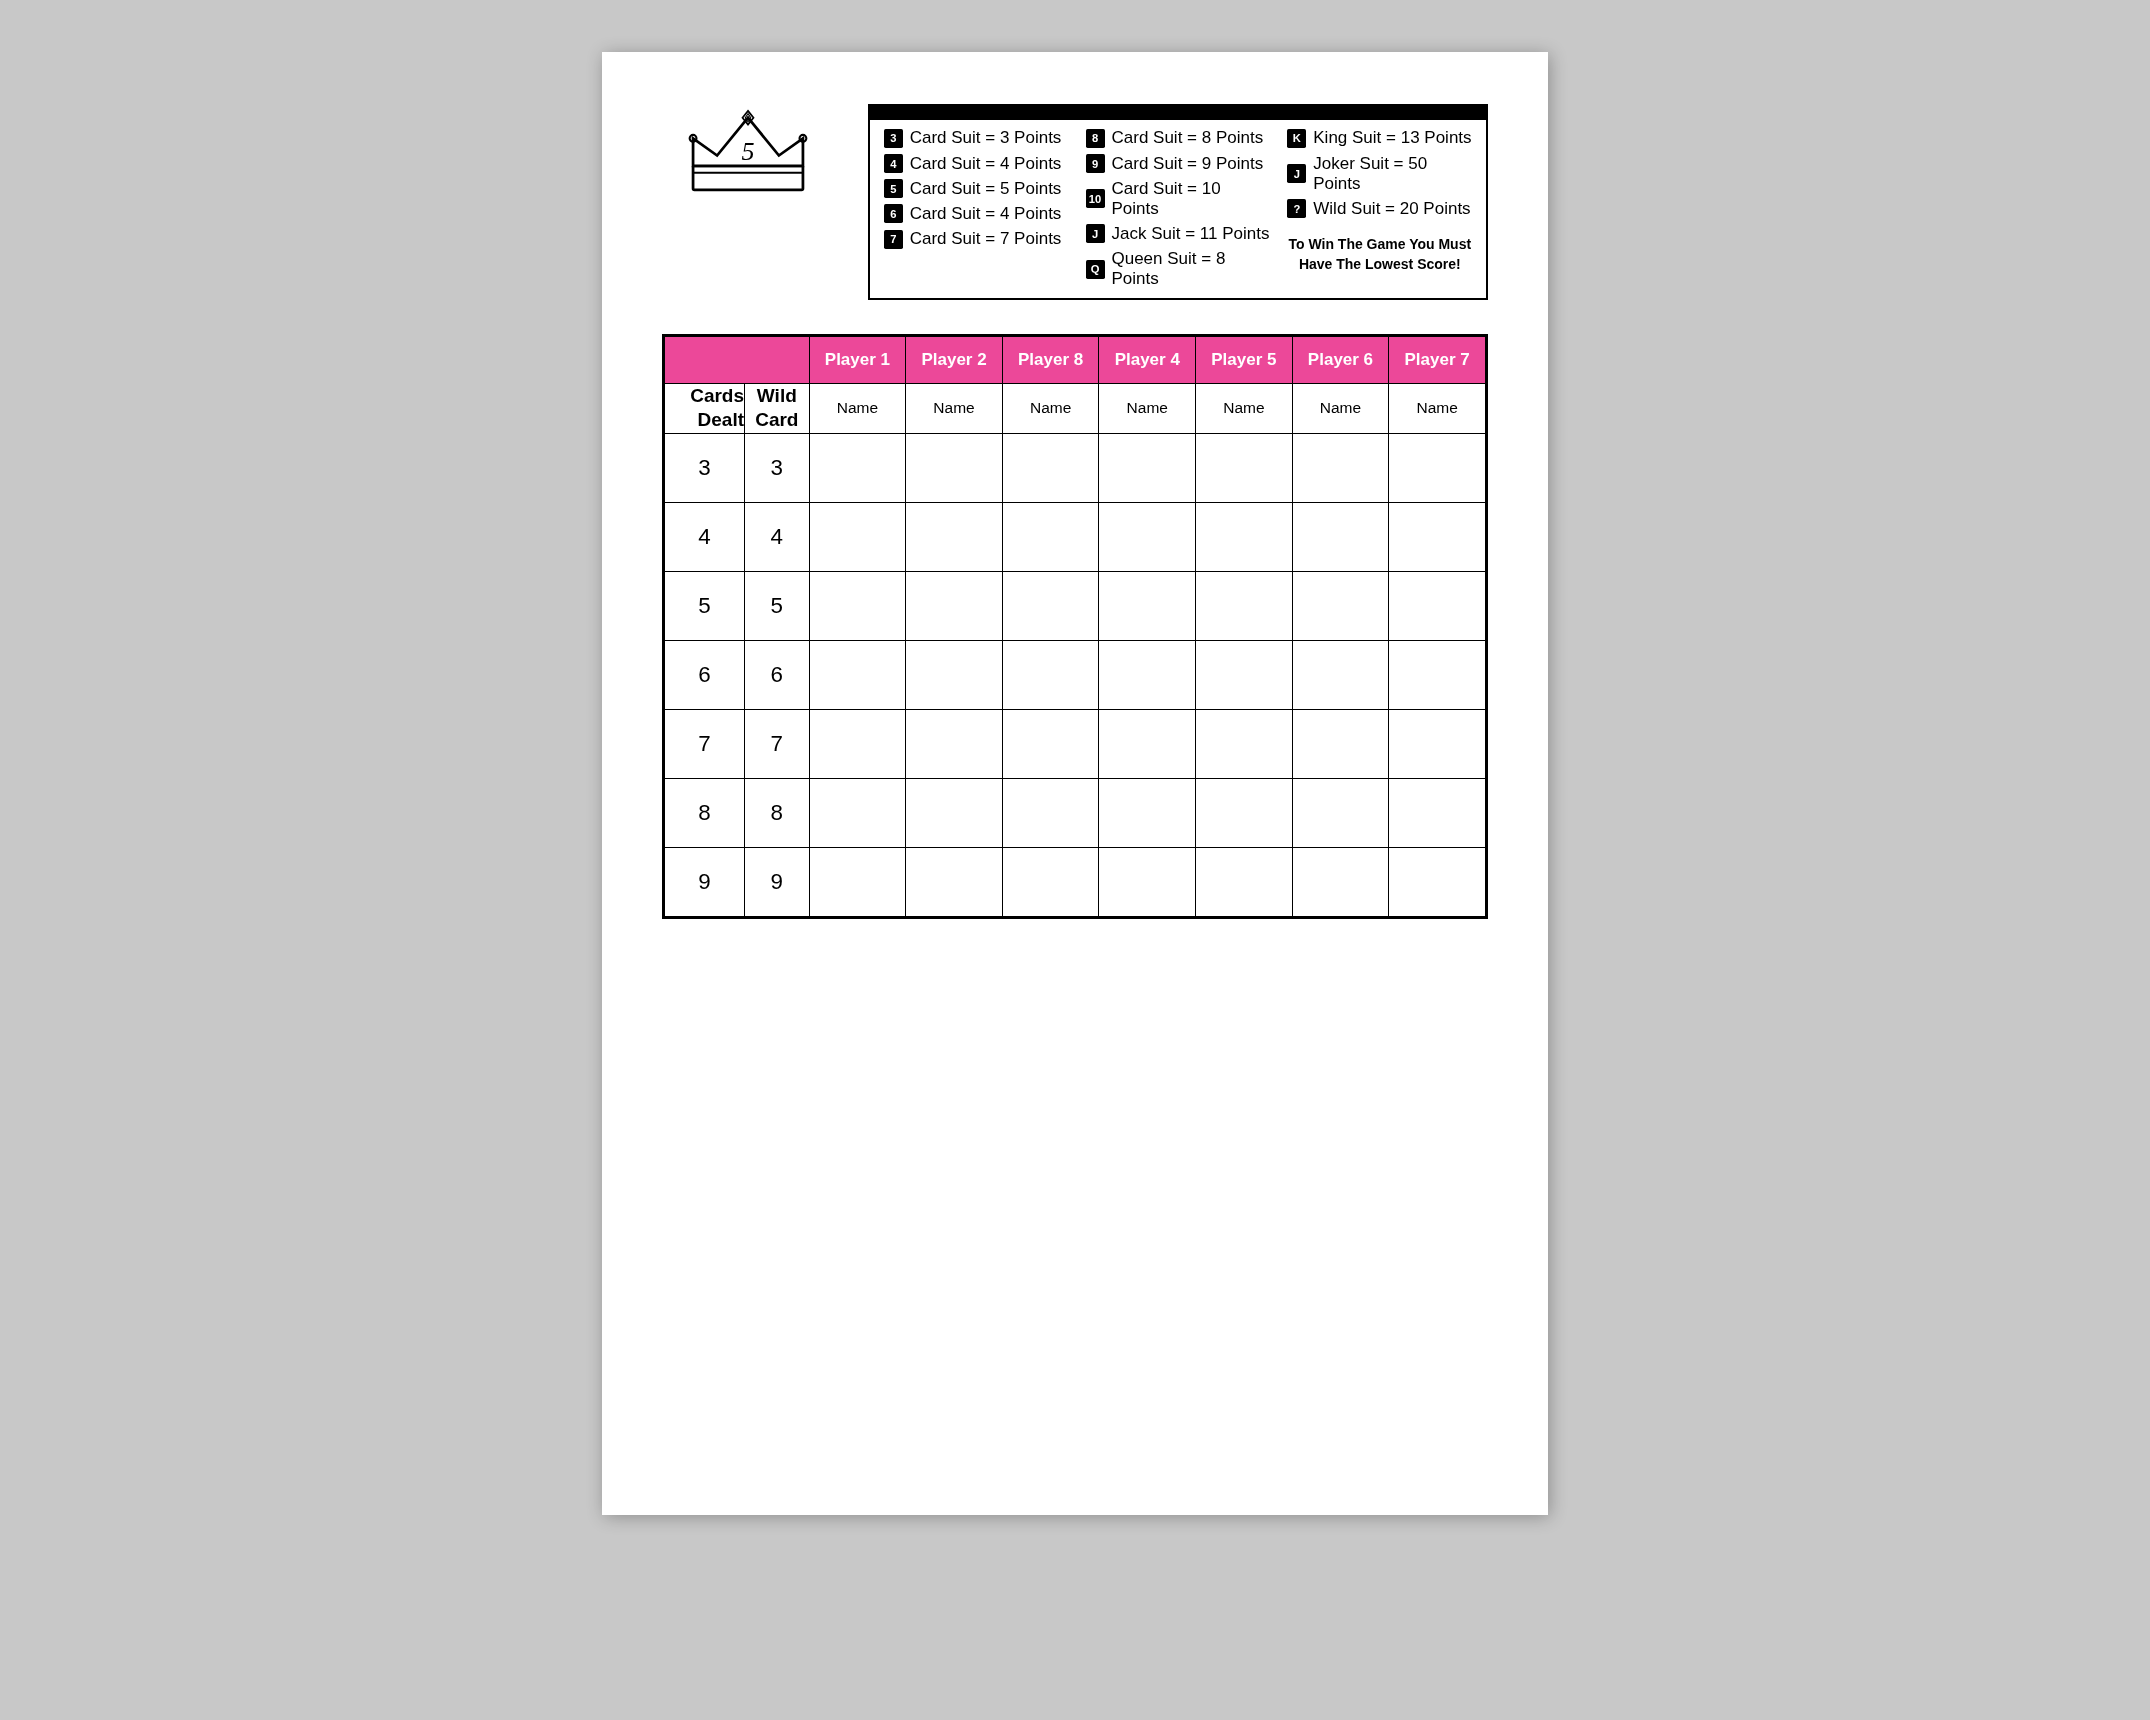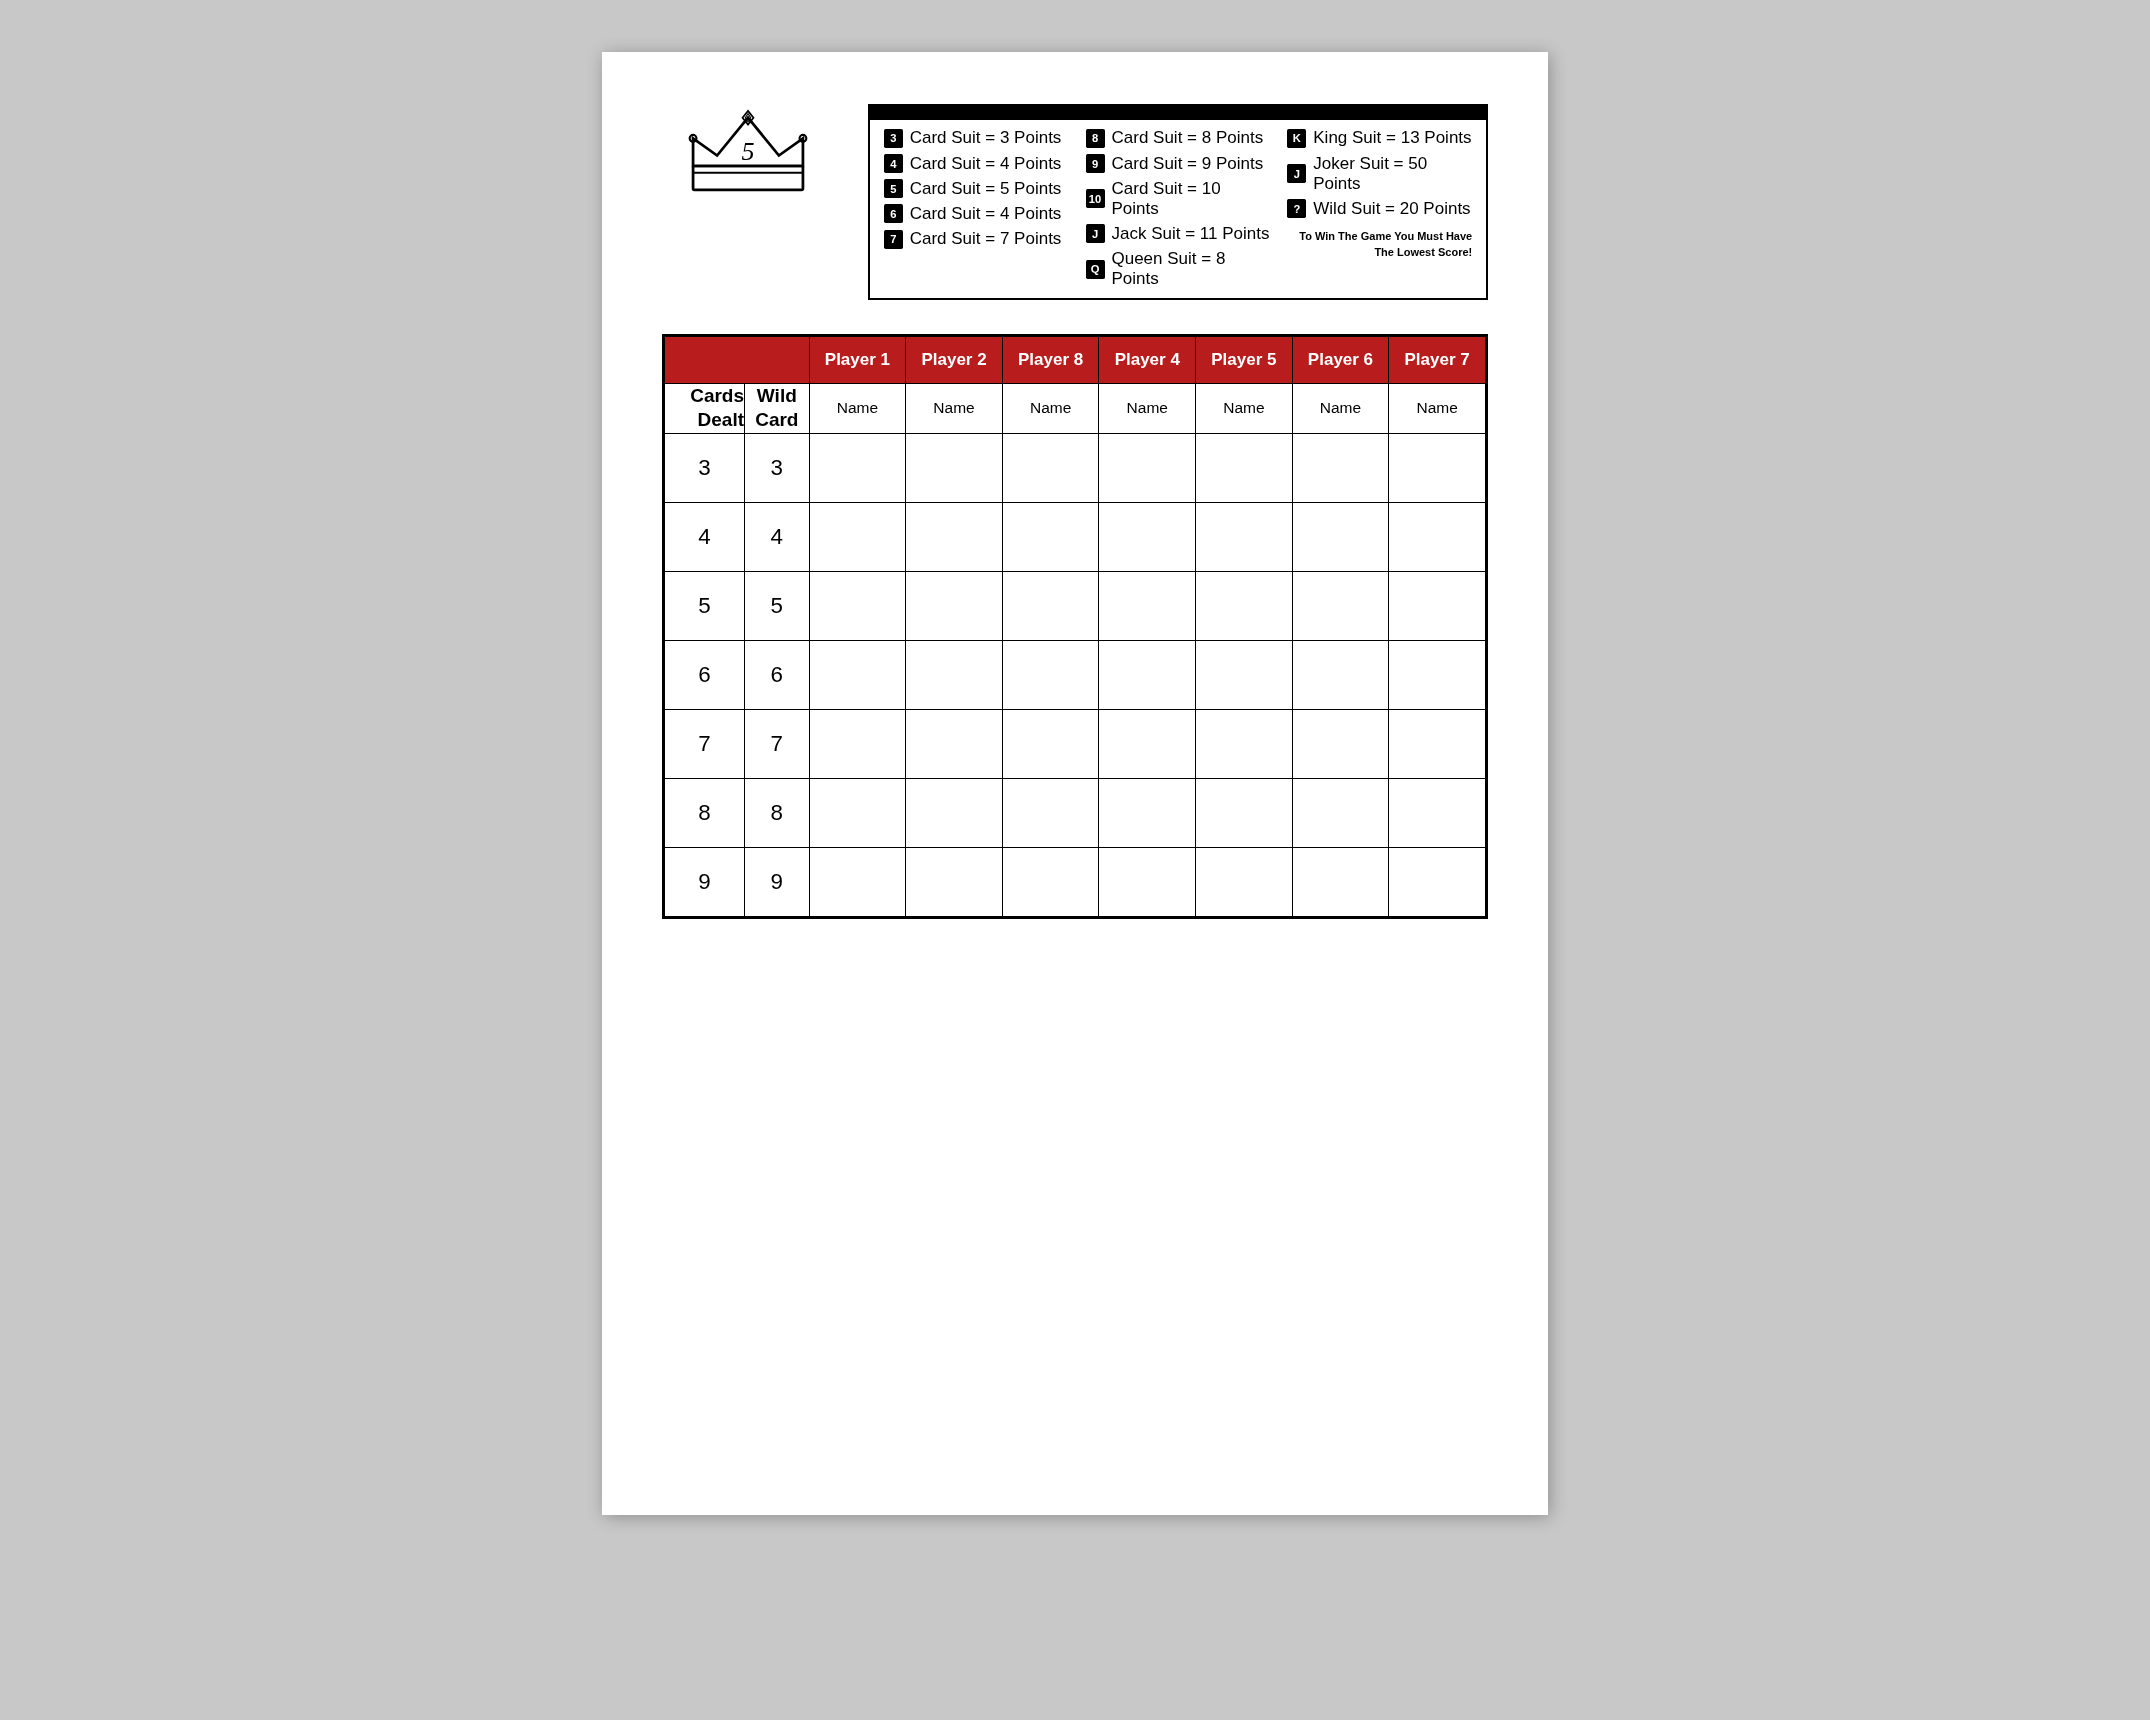--- a/index.html
+++ b/index.html
@@ -103,25 +103,25 @@
       flex-shrink: 0;
       border-radius: 1.7px;
     }
 
     .score-text {
       color: #000;
       font-size: 17px;
     }
 
     .win-text {
-      text-align: right;
-      font-size: 11px;
+      text-align: center;
+      font-size: 14px;
       font-weight: bold;
       line-height: 1.4;
-      margin-top: 2px;
+      margin-top: 8px;
       padding-top: 3.4px;
     }
 
     
     .score-table-wrapper {
       margin-top: 8.6px;
       border: 2.6px solid #000;
     }
 
     .score-table {
@@ -133,21 +133,21 @@
     .score-table td {
       border: 1.3px solid #000;
       text-align: center;
       padding: 0;
       height: 43px;
       vertical-align: middle;
       font-size: 17px;
     }
 
     .score-table .header-row th {
-      background: #b91c1c;
+      background: #ec4899;
       color: #fff;
       font-size: 17px;
       font-weight: bold;
       height: 47px;
       border-color: #000;
     }
 
     .score-table .name-row td {
       font-size: 15.5px;
       color: #000;

